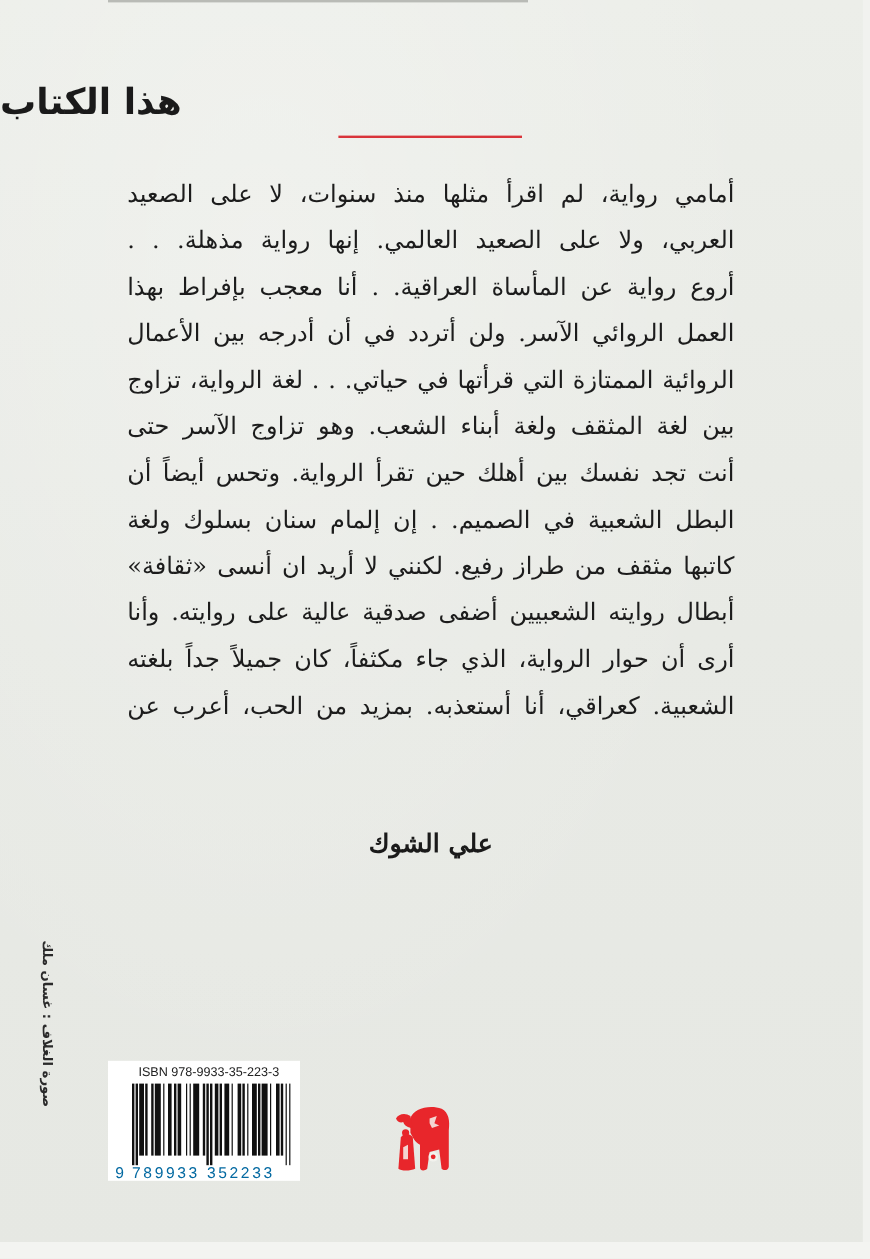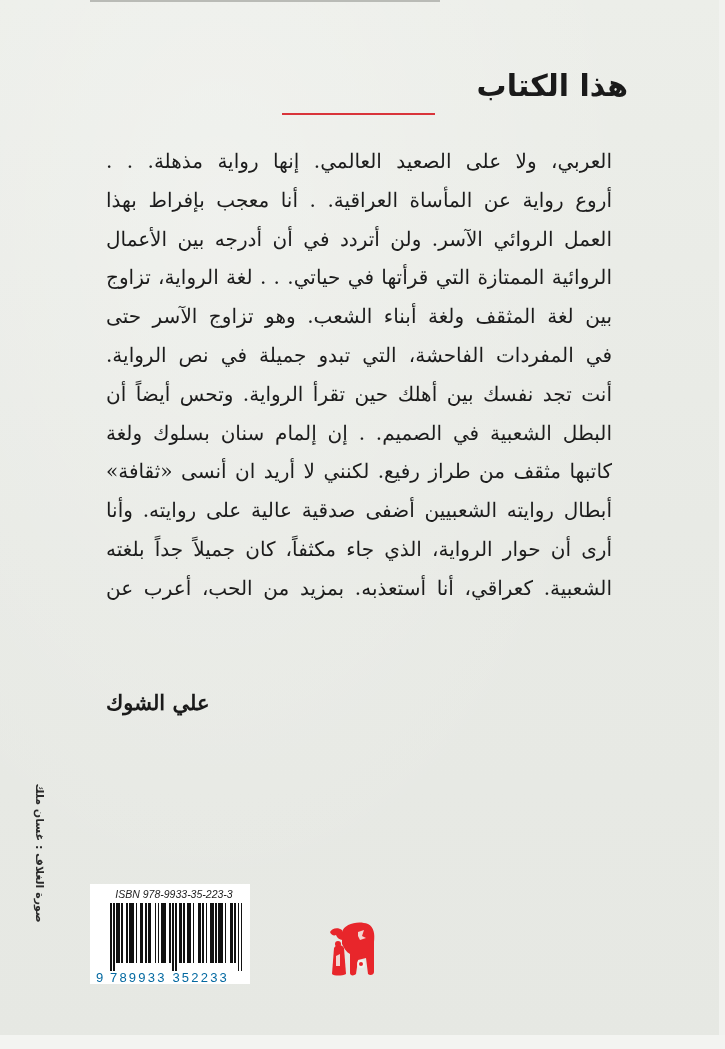--- a/index.html
+++ b/index.html
@@ -37,21 +37,21 @@
     .right-edge {
       position: absolute;
       right: 0; top: 0;
       width: 6px; height: 1049px;
       background: #f1f2ef;
     }
     .title {
       position: absolute;
       left: 0; width: 628px;
       top: 66px;
-      text-align: right;
+      text-align: left;
       direction: rtl;
       font-family: "DejaVu Sans", sans-serif;
       font-weight: bold;
       font-size: 30px;
       color: #1a1a1a;
       line-height: 40px;
     }
     .title-underline {
       position: absolute;
       left: 282px; top: 113px;
@@ -80,21 +80,21 @@
     }
     .body-line.last {
       text-align-last: right;
     }
     .signature {
       position: absolute;
       left: 106px;
       width: 506px;
       top: 686px;
       direction: rtl;
-      text-align: left;
+      text-align: center;
       font-family: "DejaVu Serif", serif;
       font-weight: bold;
       font-size: 21px;
       line-height: 34px;
       color: #1a1a1a;
     }
     .credit {
       position: absolute;
       left: 32px;
       top: 778px;
@@ -124,21 +124,20 @@
     .isbn-label {
       position: absolute;
       left: 0; width: 160px;
       top: 4px;
       text-align: center;
       font-family: "Liberation Sans", sans-serif;
       font-size: 10.5px;
       color: #222;
       padding-left: 8px;
       box-sizing: border-box;
-      font-style: italic;
     }
     .bars {
       position: absolute;
       left: 20px;
       top: 19px;
       width: 134px;
       height: 66px;
       display: flex;
       align-items: flex-start;
     }
@@ -181,26 +180,26 @@
 
 <div class="cover">
   <div class="top-edge"></div>
   <div class="right-edge"></div>
   <div class="bottom-edge"></div>
 
   <div class="title">هذا الكتاب</div>
   <div class="title-underline"></div>
 
   <div class="body-text">
+    <span class="body-line">أمامي رواية، لم اقرأ مثلها منذ سنوات، لا على الصعيد</span>
     <span class="body-line">العربي، ولا على الصعيد العالمي. إنها رواية مذهلة. . .</span>
     <span class="body-line">أروع رواية عن المأساة العراقية. . أنا معجب بإفراط بهذا</span>
     <span class="body-line">العمل الروائي الآسر. ولن أتردد في أن أدرجه بين الأعمال</span>
     <span class="body-line">الروائية الممتازة التي قرأتها في حياتي. . . لغة الرواية، تزاوج</span>
     <span class="body-line">بين لغة المثقف ولغة أبناء الشعب. وهو تزاوج الآسر حتى</span>
-    <span class="body-line">في المفردات الفاحشة، التي تبدو جميلة في نص الرواية.</span>
     <span class="body-line">أنت تجد نفسك بين أهلك حين تقرأ الرواية. وتحس أيضاً أن</span>
     <span class="body-line">البطل الشعبية في الصميم. . إن إلمام سنان بسلوك ولغة</span>
     <span class="body-line">كاتبها مثقف من طراز رفيع. لكنني لا أريد ان أنسى «ثقافة»</span>
     <span class="body-line">أبطال روايته الشعبيين أضفى صدقية عالية على روايته. وأنا</span>
     <span class="body-line">أرى أن حوار الرواية، الذي جاء مكثفاً، كان جميلاً جداً بلغته</span>
     <span class="body-line">الشعبية. كعراقي، أنا أستعذبه. بمزيد من الحب، أعرب عن</span>
   </div>
 
   <div class="signature">علي الشوك</div>
 

